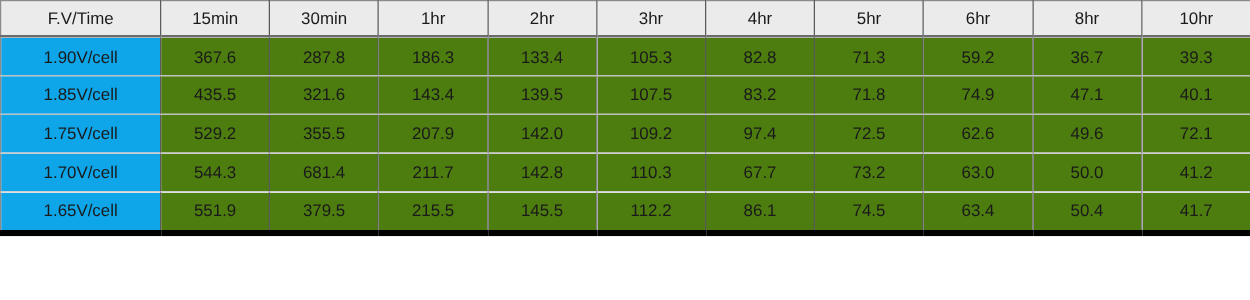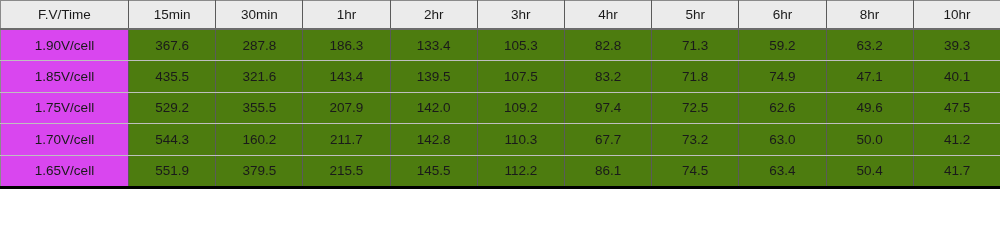--- a/index.html
+++ b/index.html
@@ -61,24 +61,24 @@
     border-top: 1px solid #8a8a8a;
     border-bottom: 2px solid #6b6b6b;
     font-weight: 400;
   }
 
   
   table.data-table tbody tr.row-odd td { background: #4d7c0f; }
   table.data-table tbody tr.row-even td { background: #4d7c0f; }
 
   
-  table.data-table tbody tr td.label-cell { background: #d946ef; text-align: center; }
+  table.data-table tbody tr td.label-cell { background: #0ea5e9; text-align: center; }
 
   table.data-table tbody tr:last-child td {
-    border-bottom: 3px solid #000000;
+    border-bottom: 5px solid #000000;
   }
 </style>
 </head>
 <body>
 
 <div class="table-wrap">
   <table class="data-table">
     <colgroup>
       <col class="c-label">
       <col class="c-data">
@@ -111,21 +111,21 @@
       <tr class="row-odd">
         <td class="label-cell">1.90V/cell</td>
         <td>367.6</td>
         <td>287.8</td>
         <td>186.3</td>
         <td>133.4</td>
         <td>105.3</td>
         <td>82.8</td>
         <td>71.3</td>
         <td>59.2</td>
-        <td>63.2</td>
+        <td>36.7</td>
         <td>39.3</td>
       </tr>
       <tr class="row-even">
         <td class="label-cell">1.85V/cell</td>
         <td>435.5</td>
         <td>321.6</td>
         <td>143.4</td>
         <td>139.5</td>
         <td>107.5</td>
         <td>83.2</td>
@@ -138,26 +138,26 @@
         <td class="label-cell">1.75V/cell</td>
         <td>529.2</td>
         <td>355.5</td>
         <td>207.9</td>
         <td>142.0</td>
         <td>109.2</td>
         <td>97.4</td>
         <td>72.5</td>
         <td>62.6</td>
         <td>49.6</td>
-        <td>47.5</td>
+        <td>72.1</td>
       </tr>
       <tr class="row-odd">
         <td class="label-cell">1.70V/cell</td>
         <td>544.3</td>
-        <td>160.2</td>
+        <td>681.4</td>
         <td>211.7</td>
         <td>142.8</td>
         <td>110.3</td>
         <td>67.7</td>
         <td>73.2</td>
         <td>63.0</td>
         <td>50.0</td>
         <td>41.2</td>
       </tr>
       <tr class="row-even">

